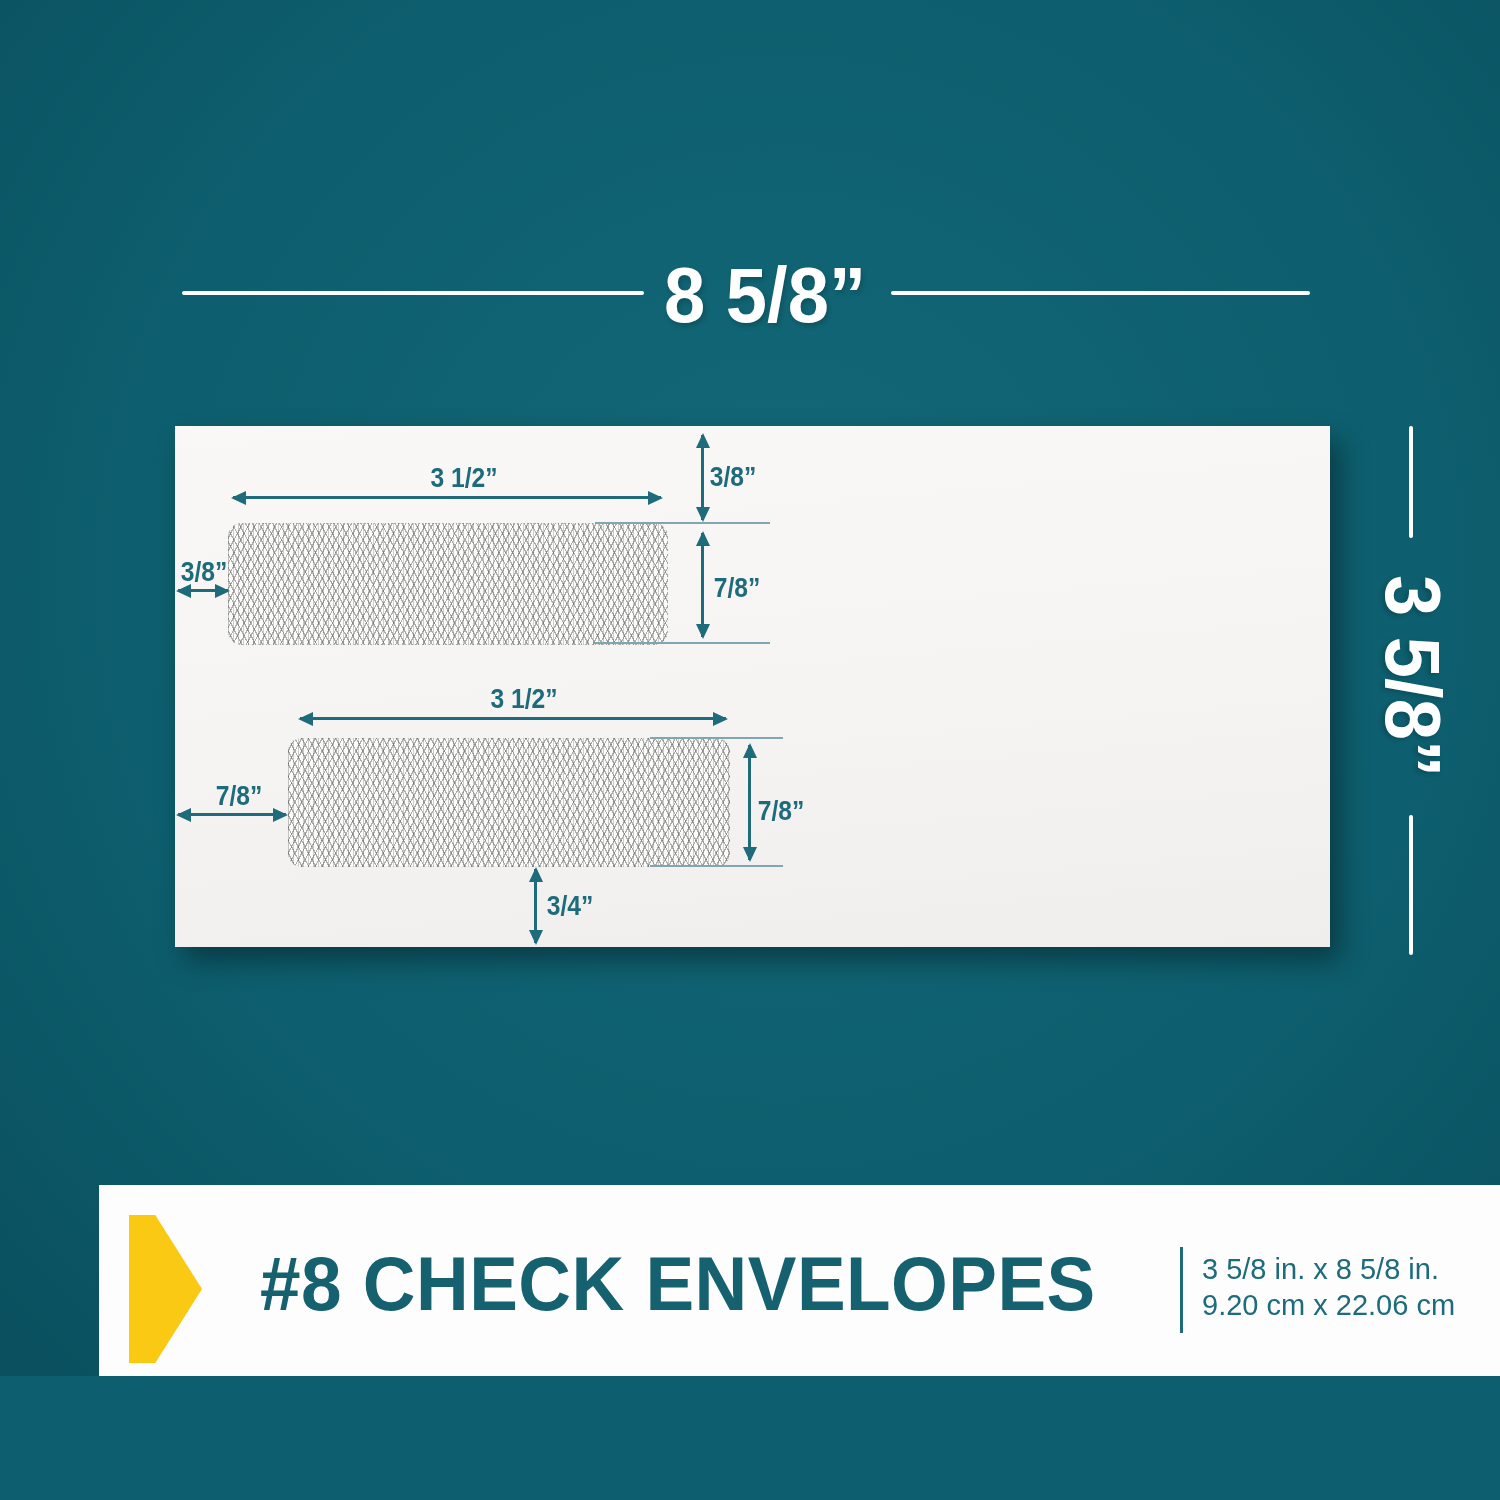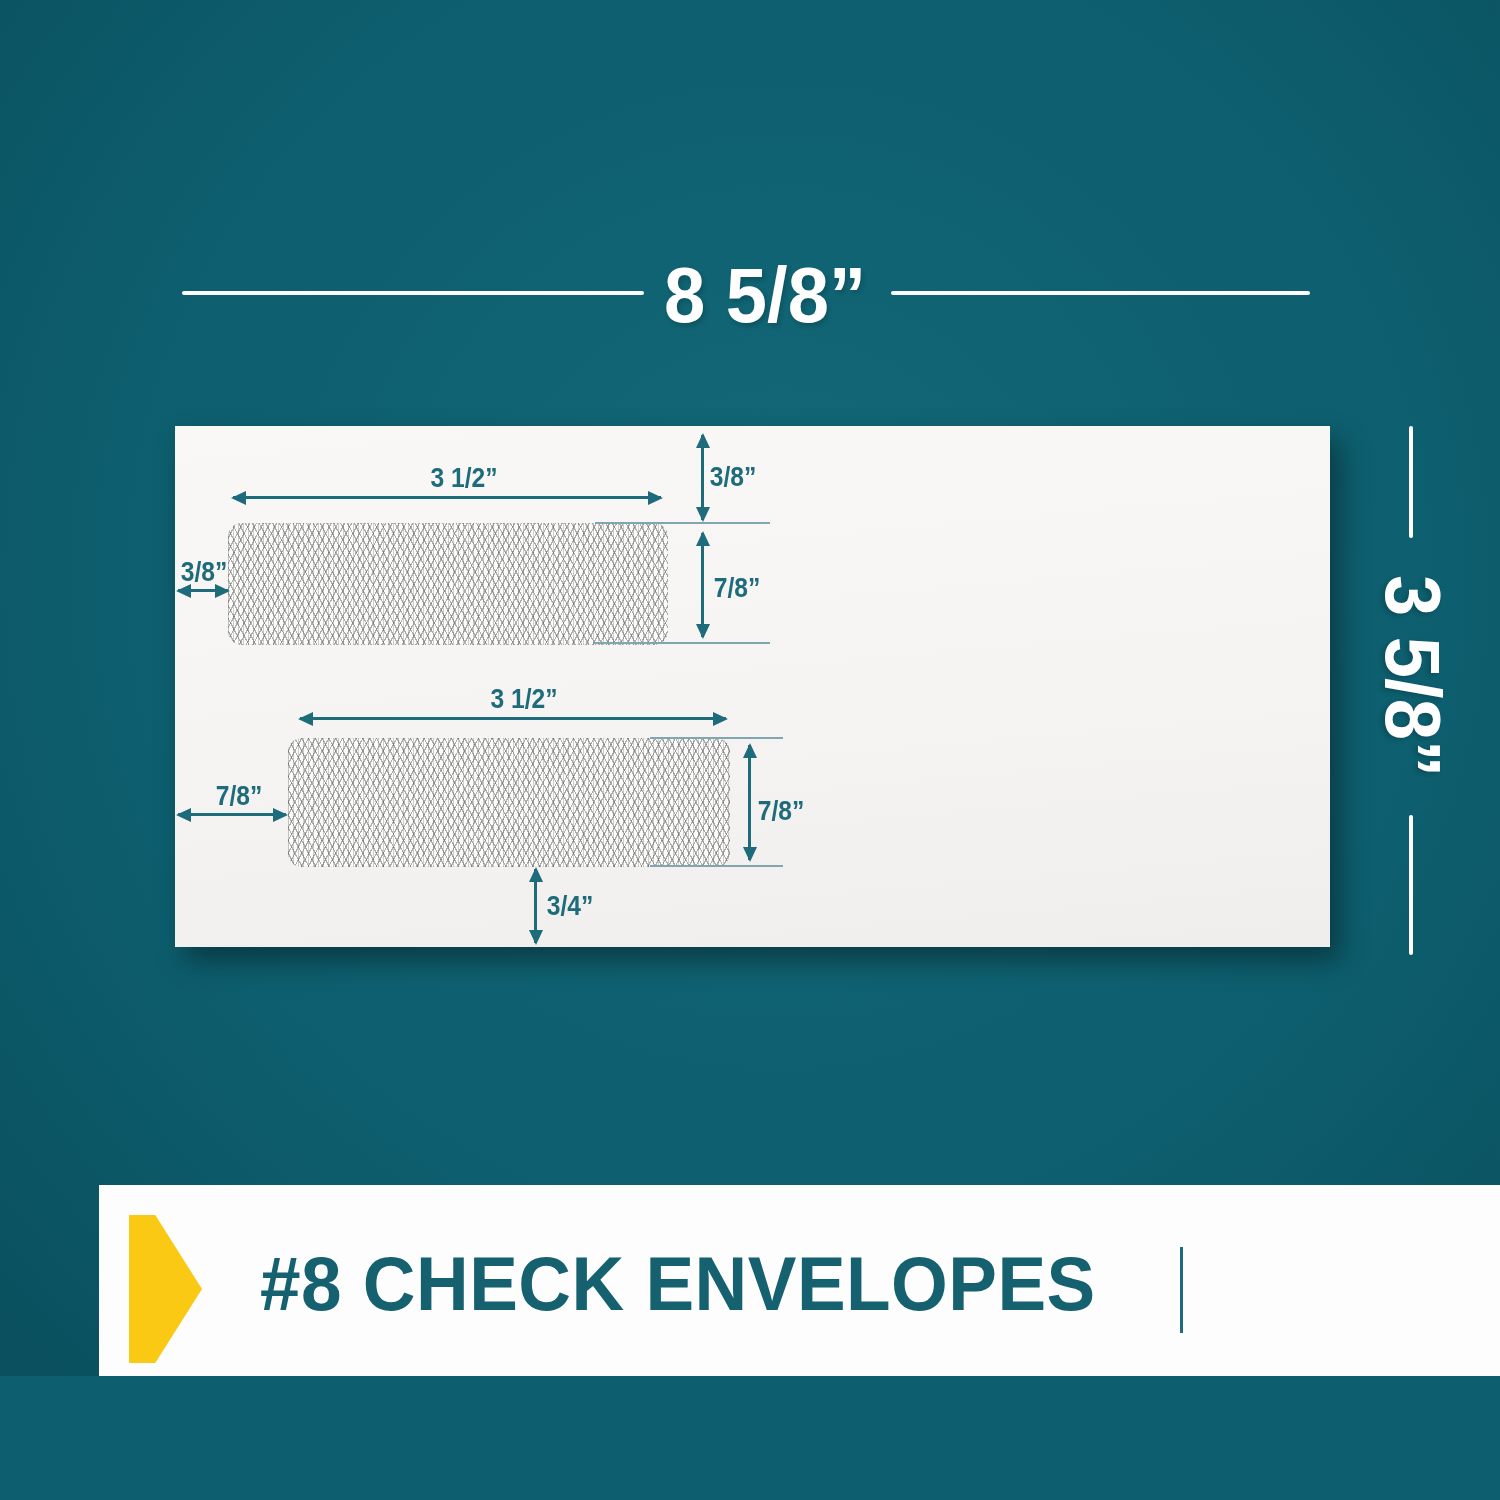--- a/index.html
+++ b/index.html
@@ -185,15 +185,19 @@
   <div class="dim-label" style="left:781px; top:811px;">7/8”</div>
   <div class="arr-v" style="left:748px; top:745px; height:115px;"></div>
 
   <div class="dim-label" style="left:570px; top:906px;">3/4”</div>
   <div class="arr-v" style="left:534px; top:869px; height:74px;"></div>
 
   <div class="banner">
     <div class="chevron"></div>
     <h1 class="banner-title">#8 CHECK ENVELOPES</h1>
     <div class="banner-divider"></div>
+    <div class="banner-sizes">
+      <div>3 5/8 in. x 8 5/8 in.</div>
+      <div>9.20 cm x 22.06 cm</div>
+    </div>
   </div>
 
 </div>
 
 </body></html>

